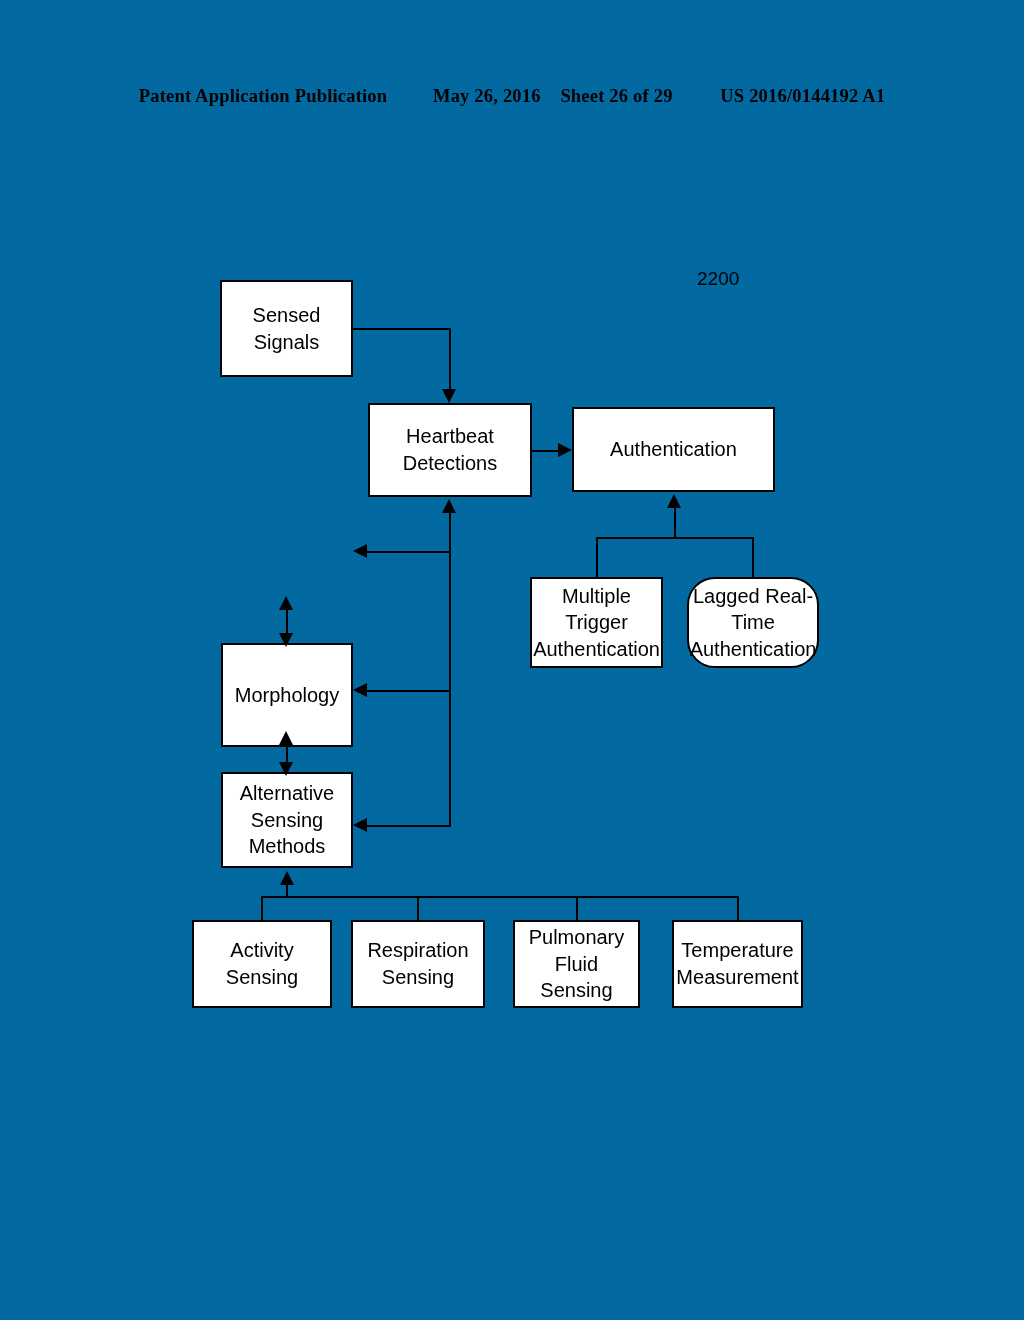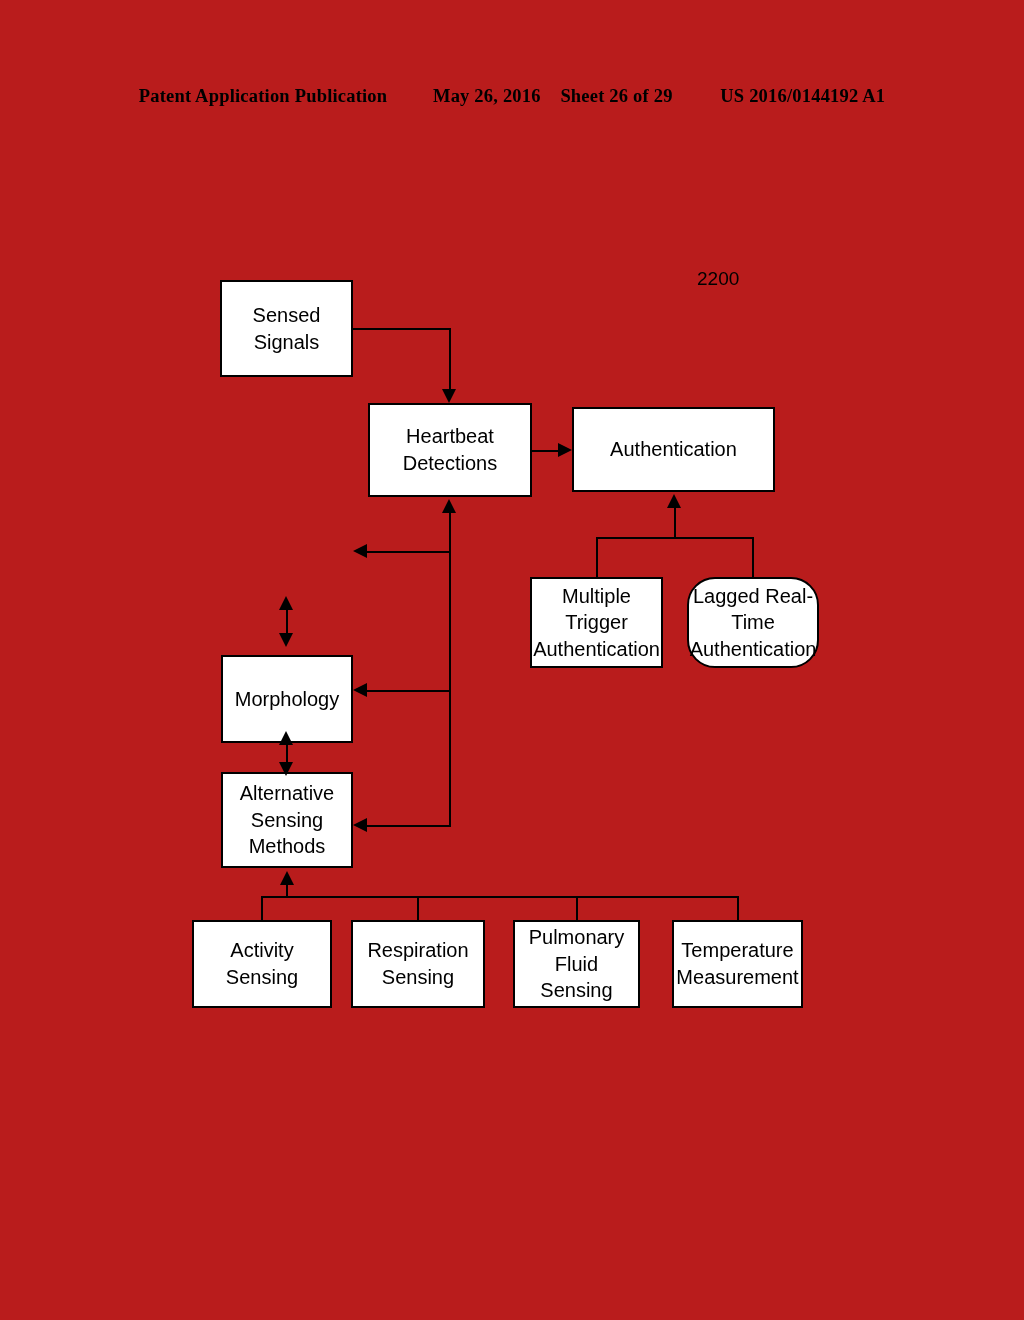--- a/index.html
+++ b/index.html
@@ -9,21 +9,21 @@
     background: #ffffff;
   }
   body {
     font-family: "Liberation Sans", sans-serif;
     color: #000000;
   }
   #page {
     position: relative;
     width: 1024px;
     height: 1320px;
-    background: #b91c1c;
+    background: #0369a1;
     overflow: hidden;
   }
 
   
   .pub-header {
     position: absolute;
     top: 86px;
     left: 0;
     width: 1024px;
     text-align: center;
@@ -135,21 +135,21 @@
 
   <div class="node" style="left:368px; top:403px; width:164px; height:94px;">Heartbeat<br>Detections</div>
 
   <div class="node" style="left:572px; top:407px; width:203px; height:85px;">Authentication</div>
 
   <div class="node" style="left:530px; top:577px; width:133px; height:91px;">Multiple<br>Trigger<br>Authentication</div>
 
   <div class="node" style="left:687px; top:577px; width:132px; height:91px;border-radius:28px;">Lagged Real-<br>Time<br>Authentication</div>
 
 
-  <div class="node" style="left:221px; top:643px; width:132px; height:88px;margin-top:12px;">Morphology</div>
+  <div class="node" style="left:221px; top:643px; width:132px; height:104px;">Morphology</div>
 
   <div class="node" style="left:221px; top:772px; width:132px; height:96px;">Alternative<br>Sensing<br>Methods</div>
 
   <div class="node" style="left:192px; top:920px; width:140px; height:88px;">Activity<br>Sensing</div>
 
   <div class="node" style="left:351px; top:920px; width:134px; height:88px;">Respiration<br>Sensing</div>
 
   <div class="node" style="left:513px; top:920px; width:127px; height:88px;">Pulmonary<br>Fluid<br>Sensing</div>
 
   <div class="node" style="left:672px; top:920px; width:131px; height:88px;">Temperature<br>Measurement</div>

